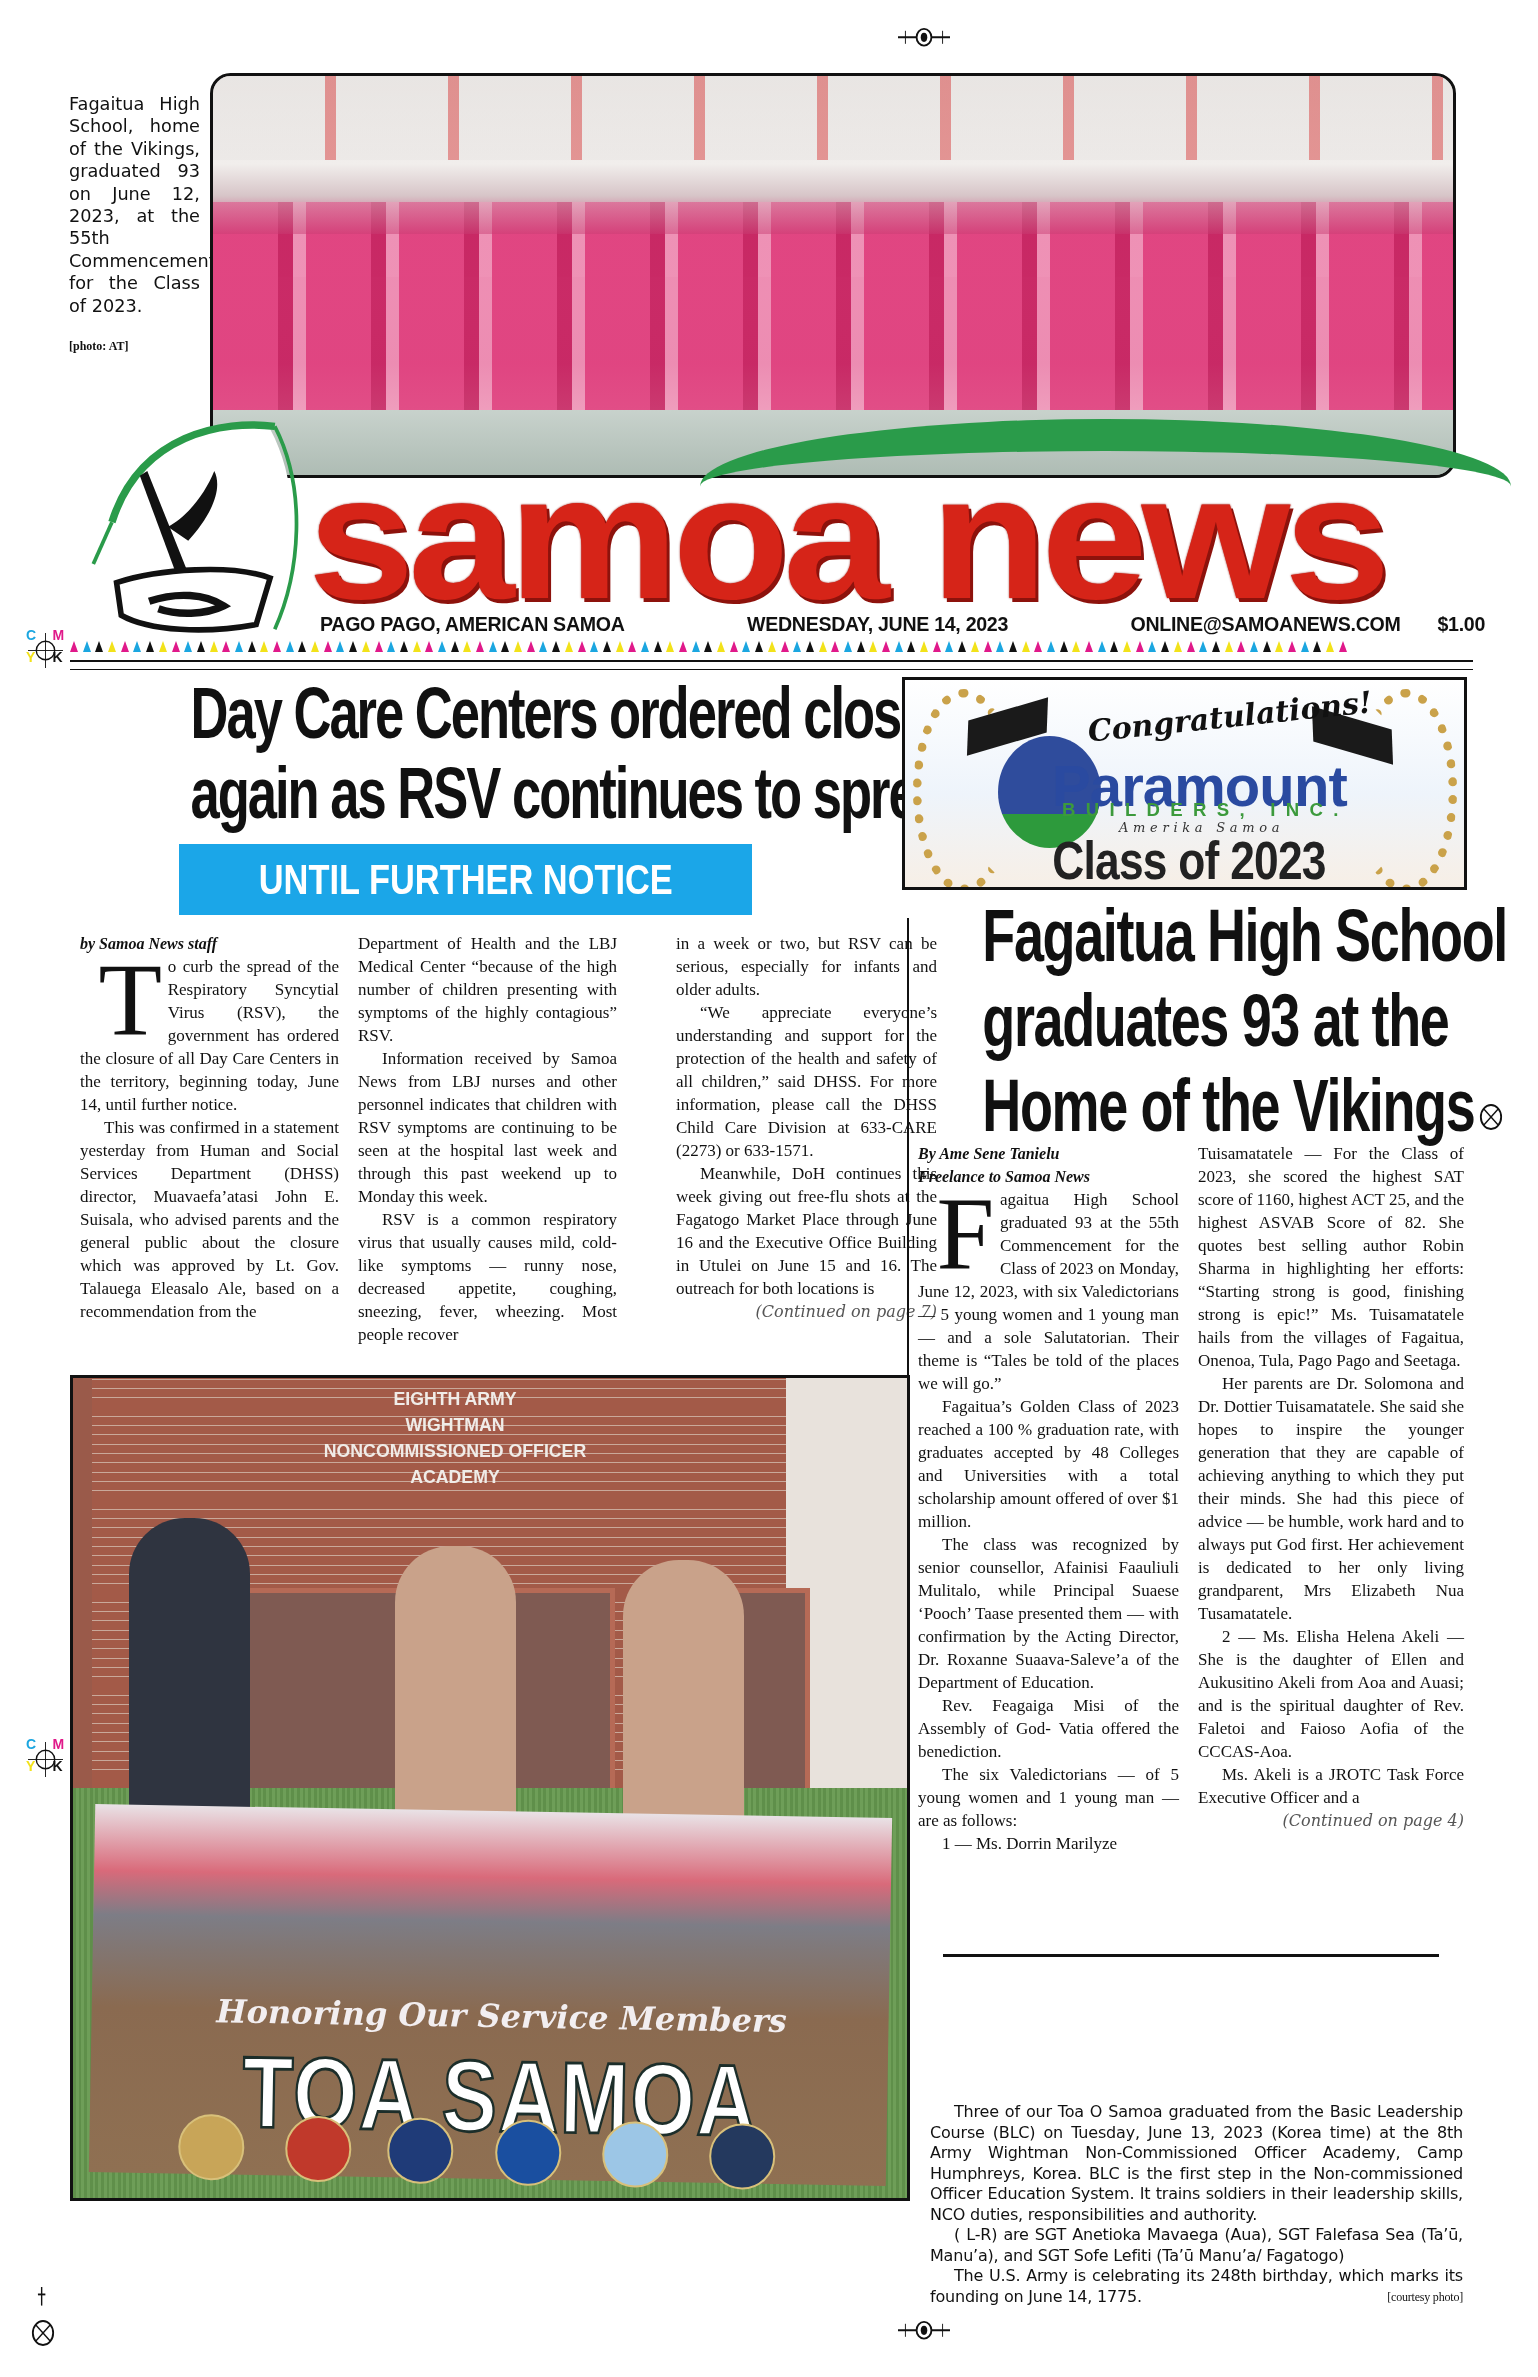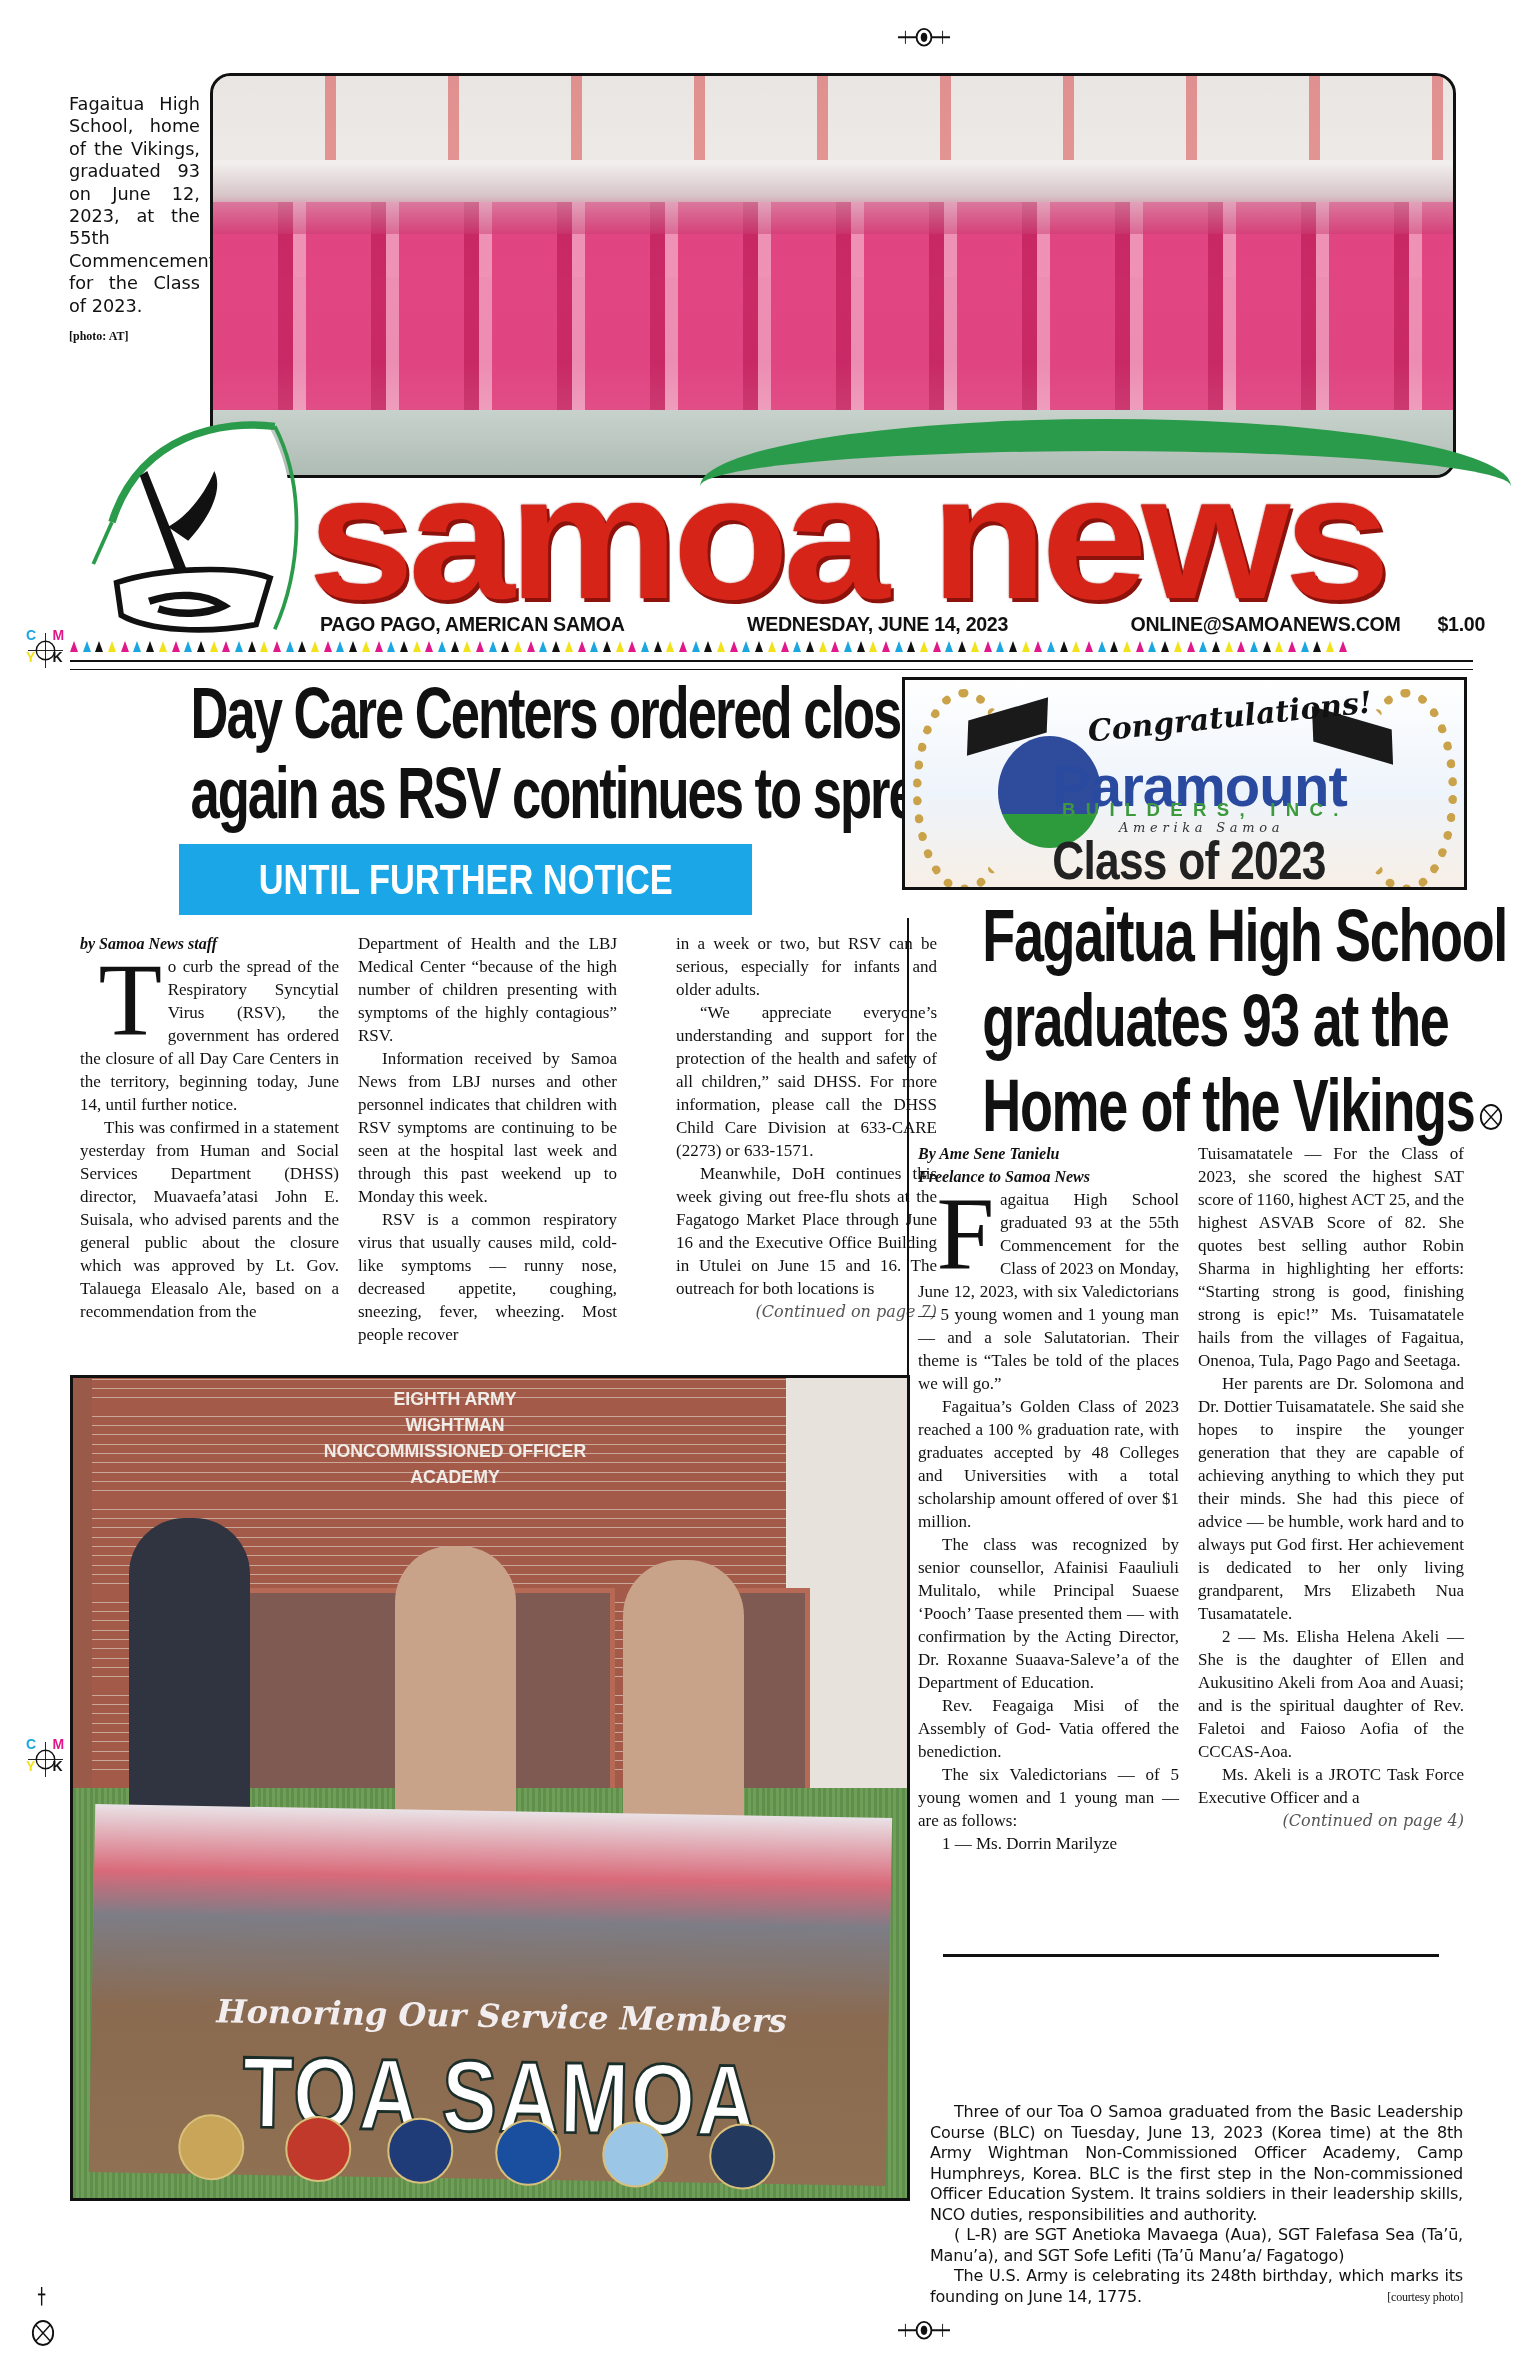--- a/index.html
+++ b/index.html
@@ -18,21 +18,21 @@
   
   .top-photo { position:absolute; left:210px; top:73px; width:1240px; height:399px; border:3.7px solid #111; border-radius:20.5px; overflow:hidden;
     background:
       linear-gradient(180deg, #e8e4e2 0%, #f1eeec 22%, #d7c5c8 30%, #c7366e 40%, #d9457e 55%, #c93573 72%, #e7e2e1 84%, #b9c7bf 100%); }
   .top-photo .rafters { position:absolute; left:0; top:0; width:100%; height:84px; background:repeating-linear-gradient(90deg,#e9e6e4 0 112px,#d74b4b 112px 123px); opacity:.55; }
   .top-photo .row { position:absolute; left:0; width:100%; height:158px; background:repeating-linear-gradient(90deg, rgba(225,70,130,.95) 0 65px, rgba(200,40,100,.9) 65px 80px, rgba(240,150,185,.9) 80px 93px); }
   .top-photo .row.r1 { top:126px; opacity:.55; height:75px; }
   .top-photo .row.r2 { top:158px; height:205px; }
   .top-photo .floor { position:absolute; left:0; bottom:0; width:100%; height:65px; background:linear-gradient(180deg,#c8d2cc,#aebcb4); }
   .photo-caption { position:absolute; left:69px; top:93px; width:131px; font-family:"DejaVu Sans", sans-serif; font-size:17.7px; line-height:22.4px; text-align:justify; }
-  .photo-credit { font-family:"Liberation Serif", serif; font-size:12px; font-weight:bold; display:block; margin-top:8px; }
+  .photo-credit { font-family:"Liberation Serif", serif; font-size:12px; font-weight:bold; display:block; margin-top:18px; }
 
   
   .logo-emblem { position:absolute; left:84px; top:415px; width:228px; height:219px; }
   .mast-title { position:absolute; left:308px; top:466px; width:1184px; height:140px; }
   .mast-title .swoosh { position:absolute; left:392px; top:-47px; width:811px; height:103px; border-top:32px solid #2a9b4a; border-radius:50% 50% 0 0; }
   .mast-title .word { position:absolute; left:0; top:-17px; font-family:"Liberation Sans", sans-serif; font-weight:bold; font-size:177px; letter-spacing:-5.6px; color:#d62418; text-shadow: 2.8px 3.7px 0 #8d120c, 0 0 1.9px #8d120c; line-height:177px; transform:scaleX(1.08); transform-origin:left; }
   .dateline { position:absolute; left:308px; top:613px; width:1165px; height:22.4px; display:flex; justify-content:space-between; font-family:"Liberation Sans", sans-serif; font-weight:bold; font-size:19.6px; letter-spacing:-0.3px;margin-left:12px; }
   .tri-row { position:absolute; left:70px; top:641px; width:1403px; height:13px; display:flex; overflow:hidden; }
   .tri { width:0; height:0; border-left:4.7px solid transparent; border-right:4.7px solid transparent; border-bottom:11.2px solid #000; margin-right:4.7px; flex:none; }
   .rule-double { position:absolute; left:70px; top:660px; width:1403px; height:6.5px; border-top:2.8px solid #111; border-bottom:1.9px solid #111; }

